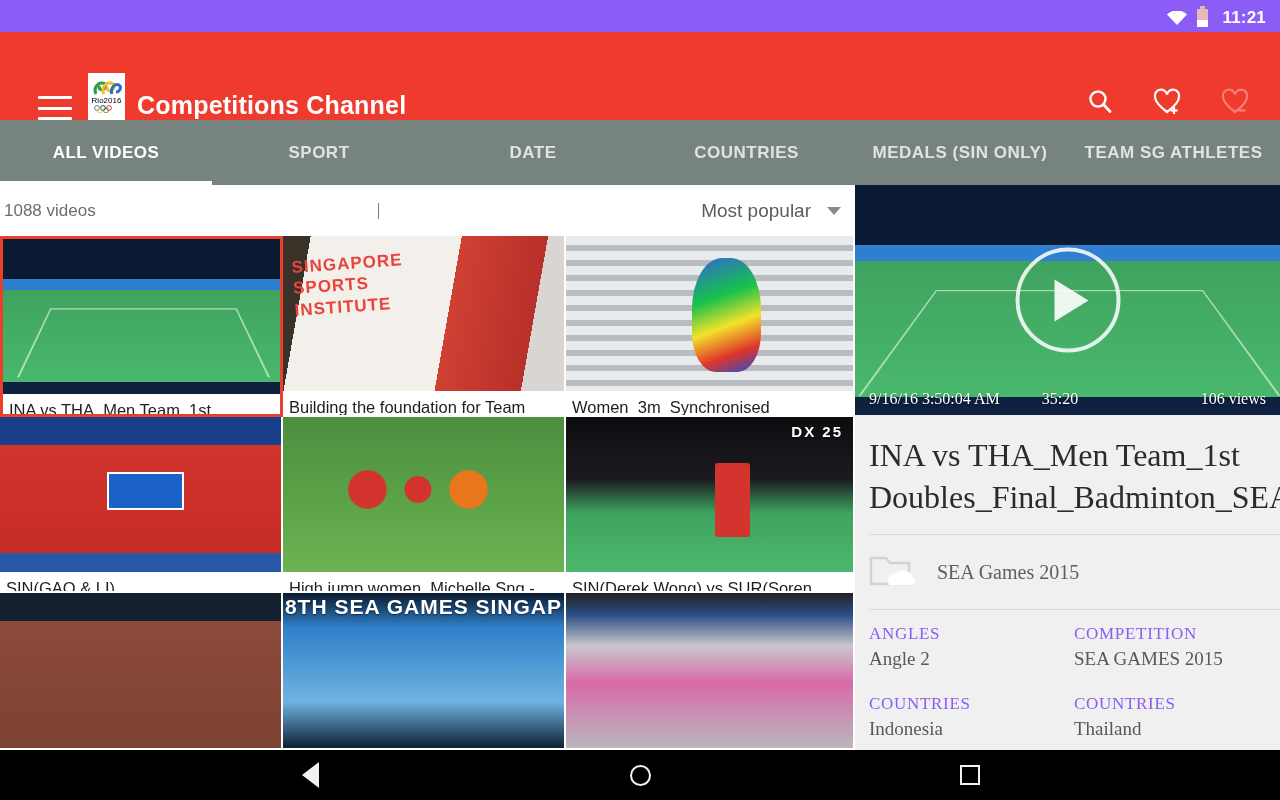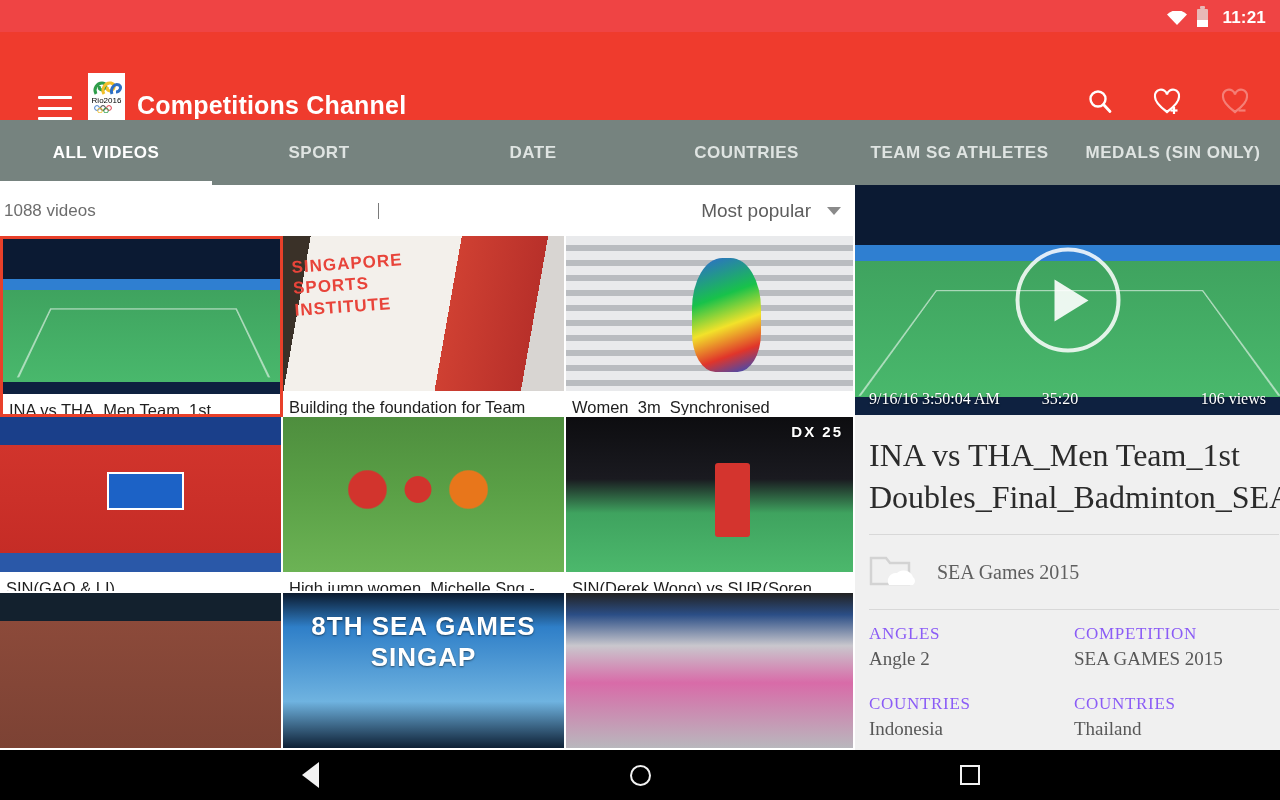--- a/index.html
+++ b/index.html
@@ -7,21 +7,21 @@
     width: 1280px; height: 800px;
     overflow: hidden;
     background: #000;
     font-family: "Liberation Sans", sans-serif;
   }
   #app { position: relative; width: 1280px; height: 800px; overflow: hidden; }
 
   
   .statusbar {
     position: absolute; top: 0; left: 0; width: 1280px; height: 36px;
-    background: #ef4444;
+    background: #8b5cf6;
     display: flex; align-items: center; justify-content: flex-end;
     padding-right: 14px;
   }
   .status-icons { display: flex; align-items: center; gap: 10px; }
   .wifi-icon { width: 20px; height: 14px; position: relative; }
   .wifi-icon svg { display:block; }
   .battery-icon {
     width: 11px; height: 18px; position: relative;
     border: 0;
     background: #e8b9b7;
@@ -293,22 +293,22 @@
         </svg>
       </div>
     </div>
   </div>
 
   <div class="tabbar">
     <div class="tab active" style="width:212px">ALL VIDEOS</div>
     <div class="tab" style="width:214px">SPORT</div>
     <div class="tab" style="width:214px">DATE</div>
     <div class="tab" style="width:213px">COUNTRIES</div>
+    <div class="tab" style="width:214px">MEDALS (SIN ONLY)</div>
     <div class="tab" style="width:213px">TEAM SG ATHLETES</div>
-    <div class="tab" style="width:214px">MEDALS (SIN ONLY)</div>
     <div class="tab-underline"></div>
   </div>
 
   <div class="body-area">
 
     <div class="list-col">
 
       <div class="filterbar">
         <span class="video-count">1088 videos</span>
         <span class="text-caret"></span>
@@ -368,21 +368,21 @@
 
         </div>
 
         <div class="card">
           <div class="thumb t-stadium1">
             <div class="thumb-label"></div>
           </div>
         </div>
         <div class="card">
           <div class="thumb t-stadium2">
-            <div class="thumb-label" style="top:18px;font-size:26px">8TH SEA GAMES     SINGAP</div>
+            <div class="thumb-label" style="top:2px;font-size:21px">8TH SEA GAMES     SINGAP</div>
           </div>
         </div>
         <div class="card">
           <div class="thumb t-stadium3">
             <div class="thumb-label"></div>
           </div>
         </div>
 
       </div>
     </div>

